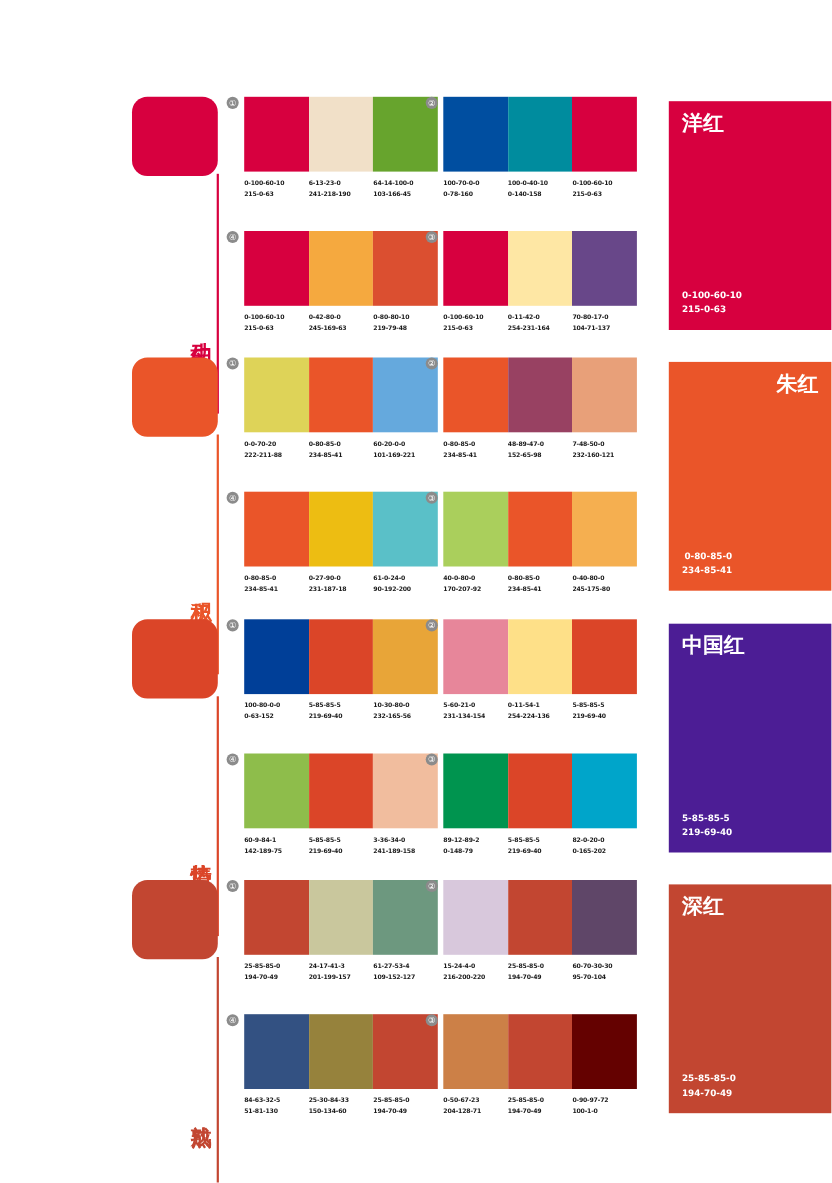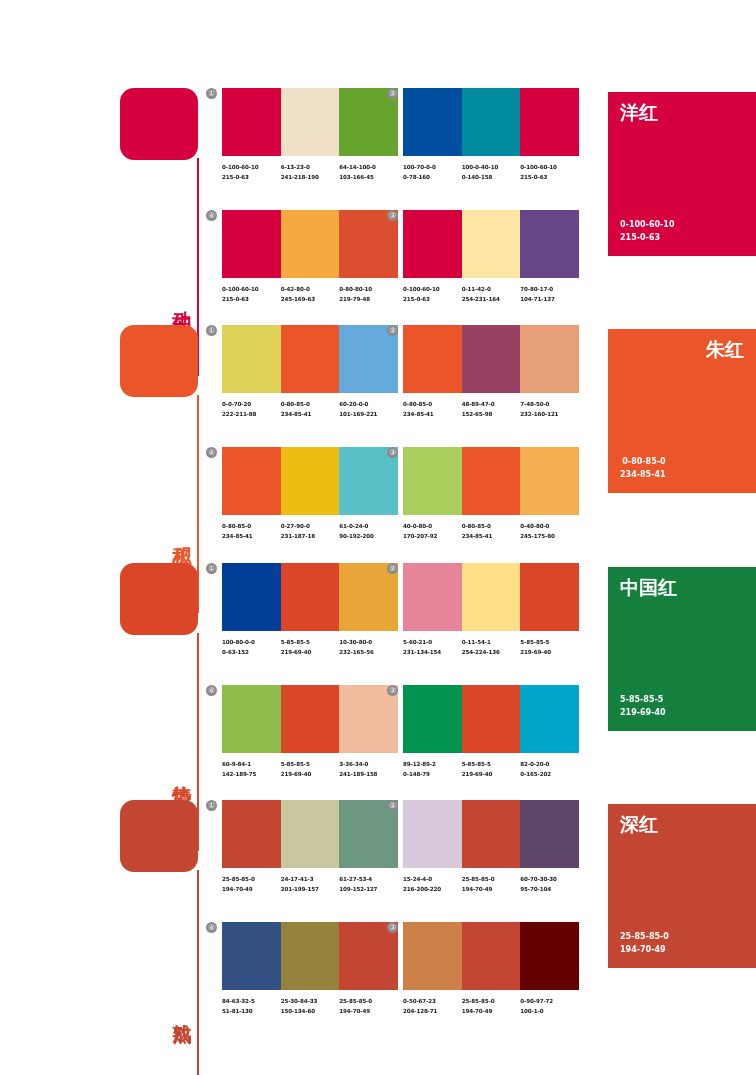--- a/index.html
+++ b/index.html
@@ -51,21 +51,21 @@
   .code-cell .cmyk, .code-cell .rgb {
     font-size: 5.6px; font-weight: bold; color: #1a1a1a;
     line-height: 1.85; white-space: nowrap;
     font-family: "DejaVu Sans", sans-serif;
     letter-spacing: -0.15px;
   }
 
   
   .family-panel {
     position: absolute; left: 608px; top: 4px;
-    width: 148px; height: 164px;
+    width: 148px; height: 208px;
     padding: 10px 12px;
     color: #ffffff;
   }
   .panel-name {
     font-size: 19px; font-weight: bold; line-height: 1.1;
     font-family: "DejaVu Sans", sans-serif;
   }
   .panel-codes { position: absolute; left: 12px; bottom: 12px; }
   .panel-codes div {
     font-size: 8px; font-weight: bold; line-height: 1.55;
@@ -361,21 +361,21 @@
           <div class="code-cell">
             <div class="cmyk">5-85-85-5</div>
             <div class="rgb">219-69-40</div>
           </div>
           <div class="code-cell">
             <div class="cmyk">82-0-20-0</div>
             <div class="rgb">0-165-202</div>
           </div>
         </div>
       </div>
-      <div class="family-panel" style="background: #15803d;">
+      <div class="family-panel" style="background: #4c1d95;">
         <div class="panel-name">中国红</div>
         <div class="panel-codes">
           <div>5-85-85-5</div>
           <div>219-69-40</div>
         </div>
       </div>
     </div>
     <div class="family-row" style="top: 800px;">
       <div class="family-tab" style="background: rgb(194, 70, 49);"></div>
       <div class="family-stem" style="background: rgb(194, 70, 49);"></div>

